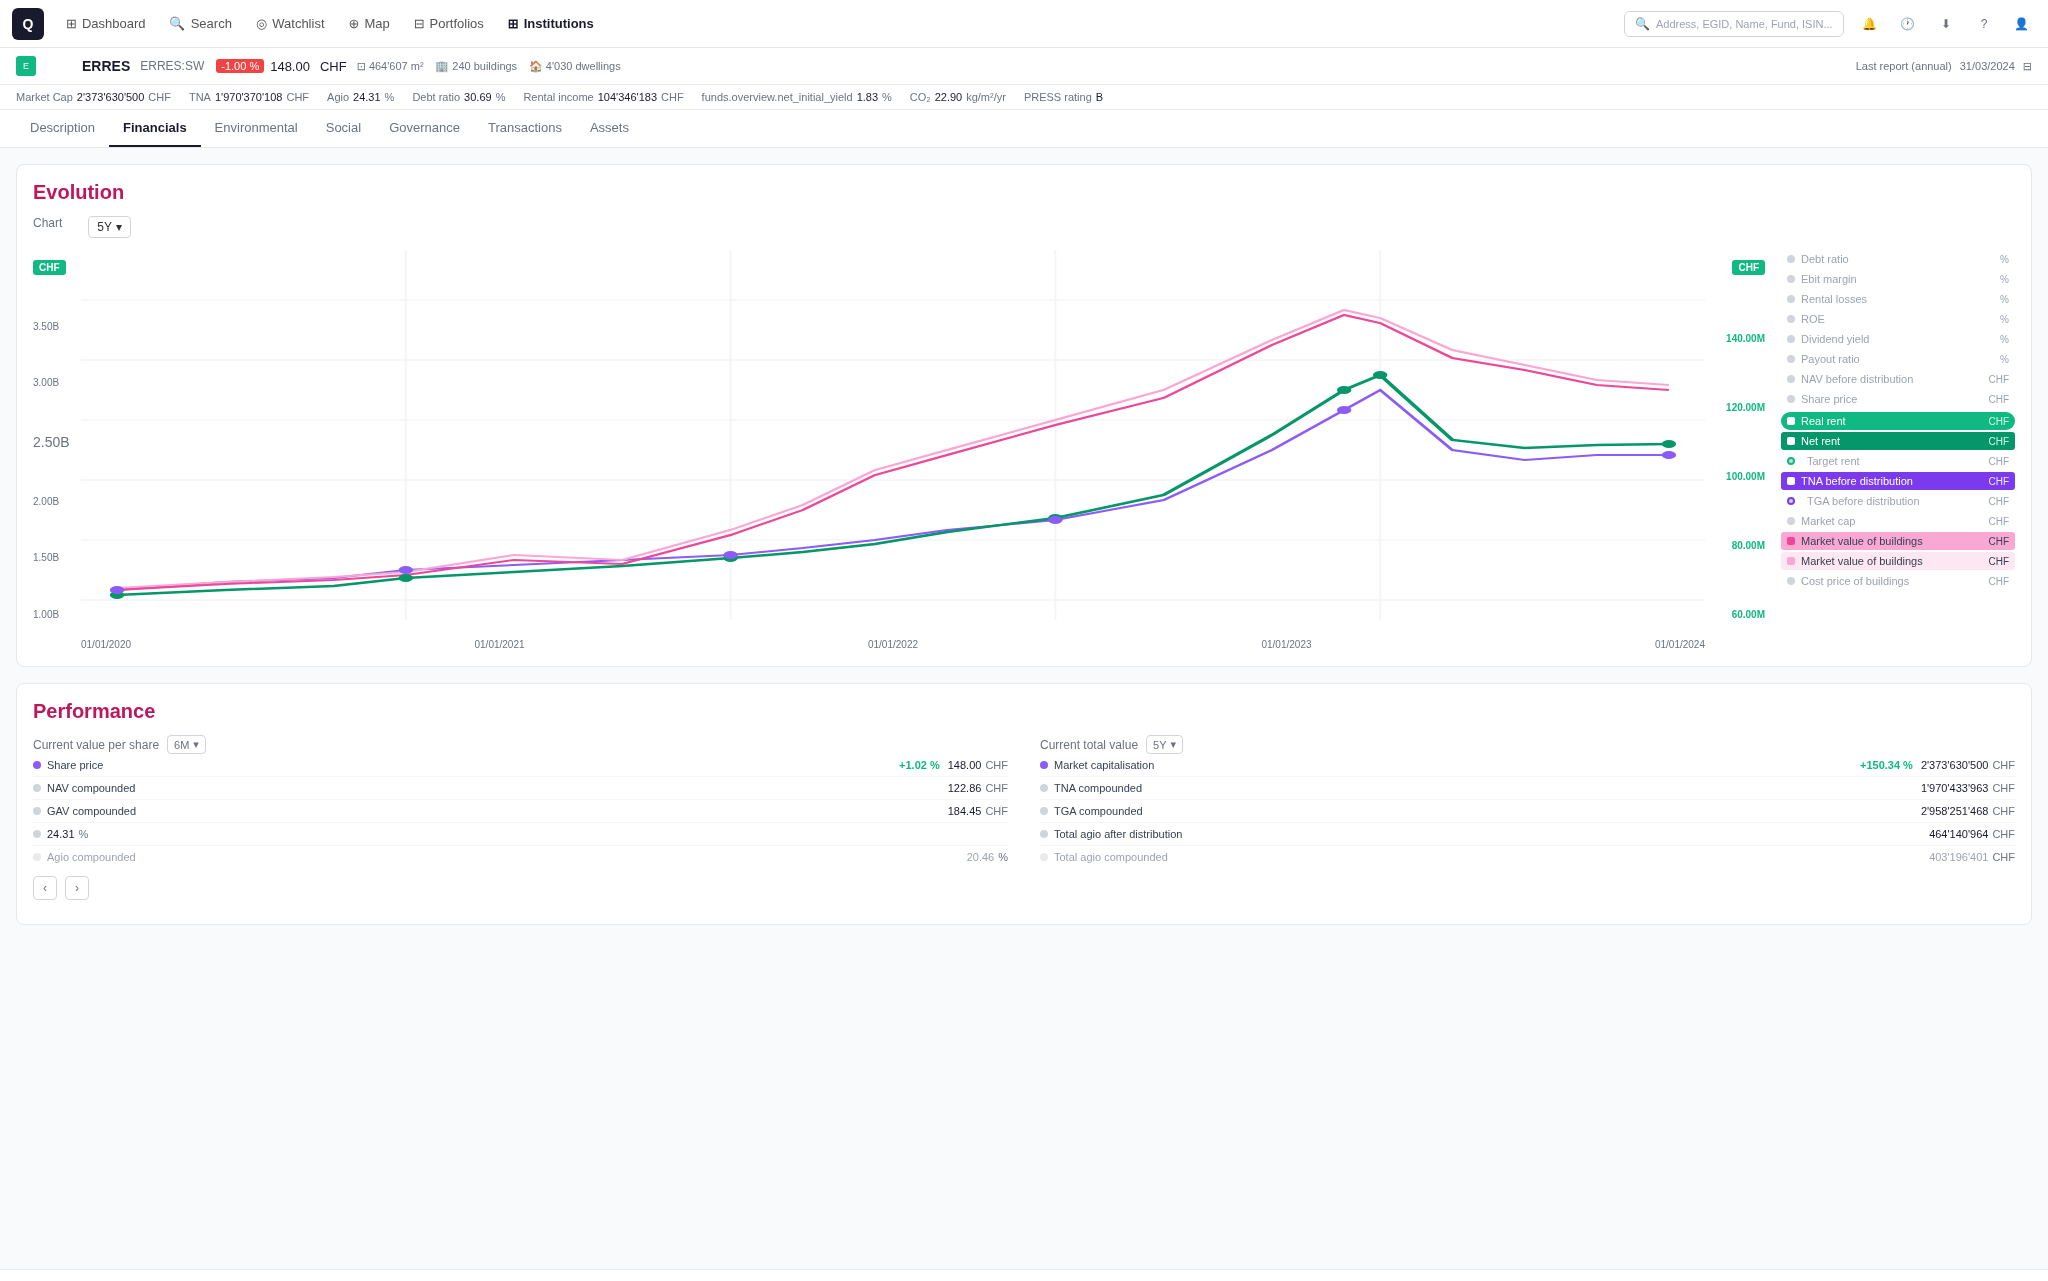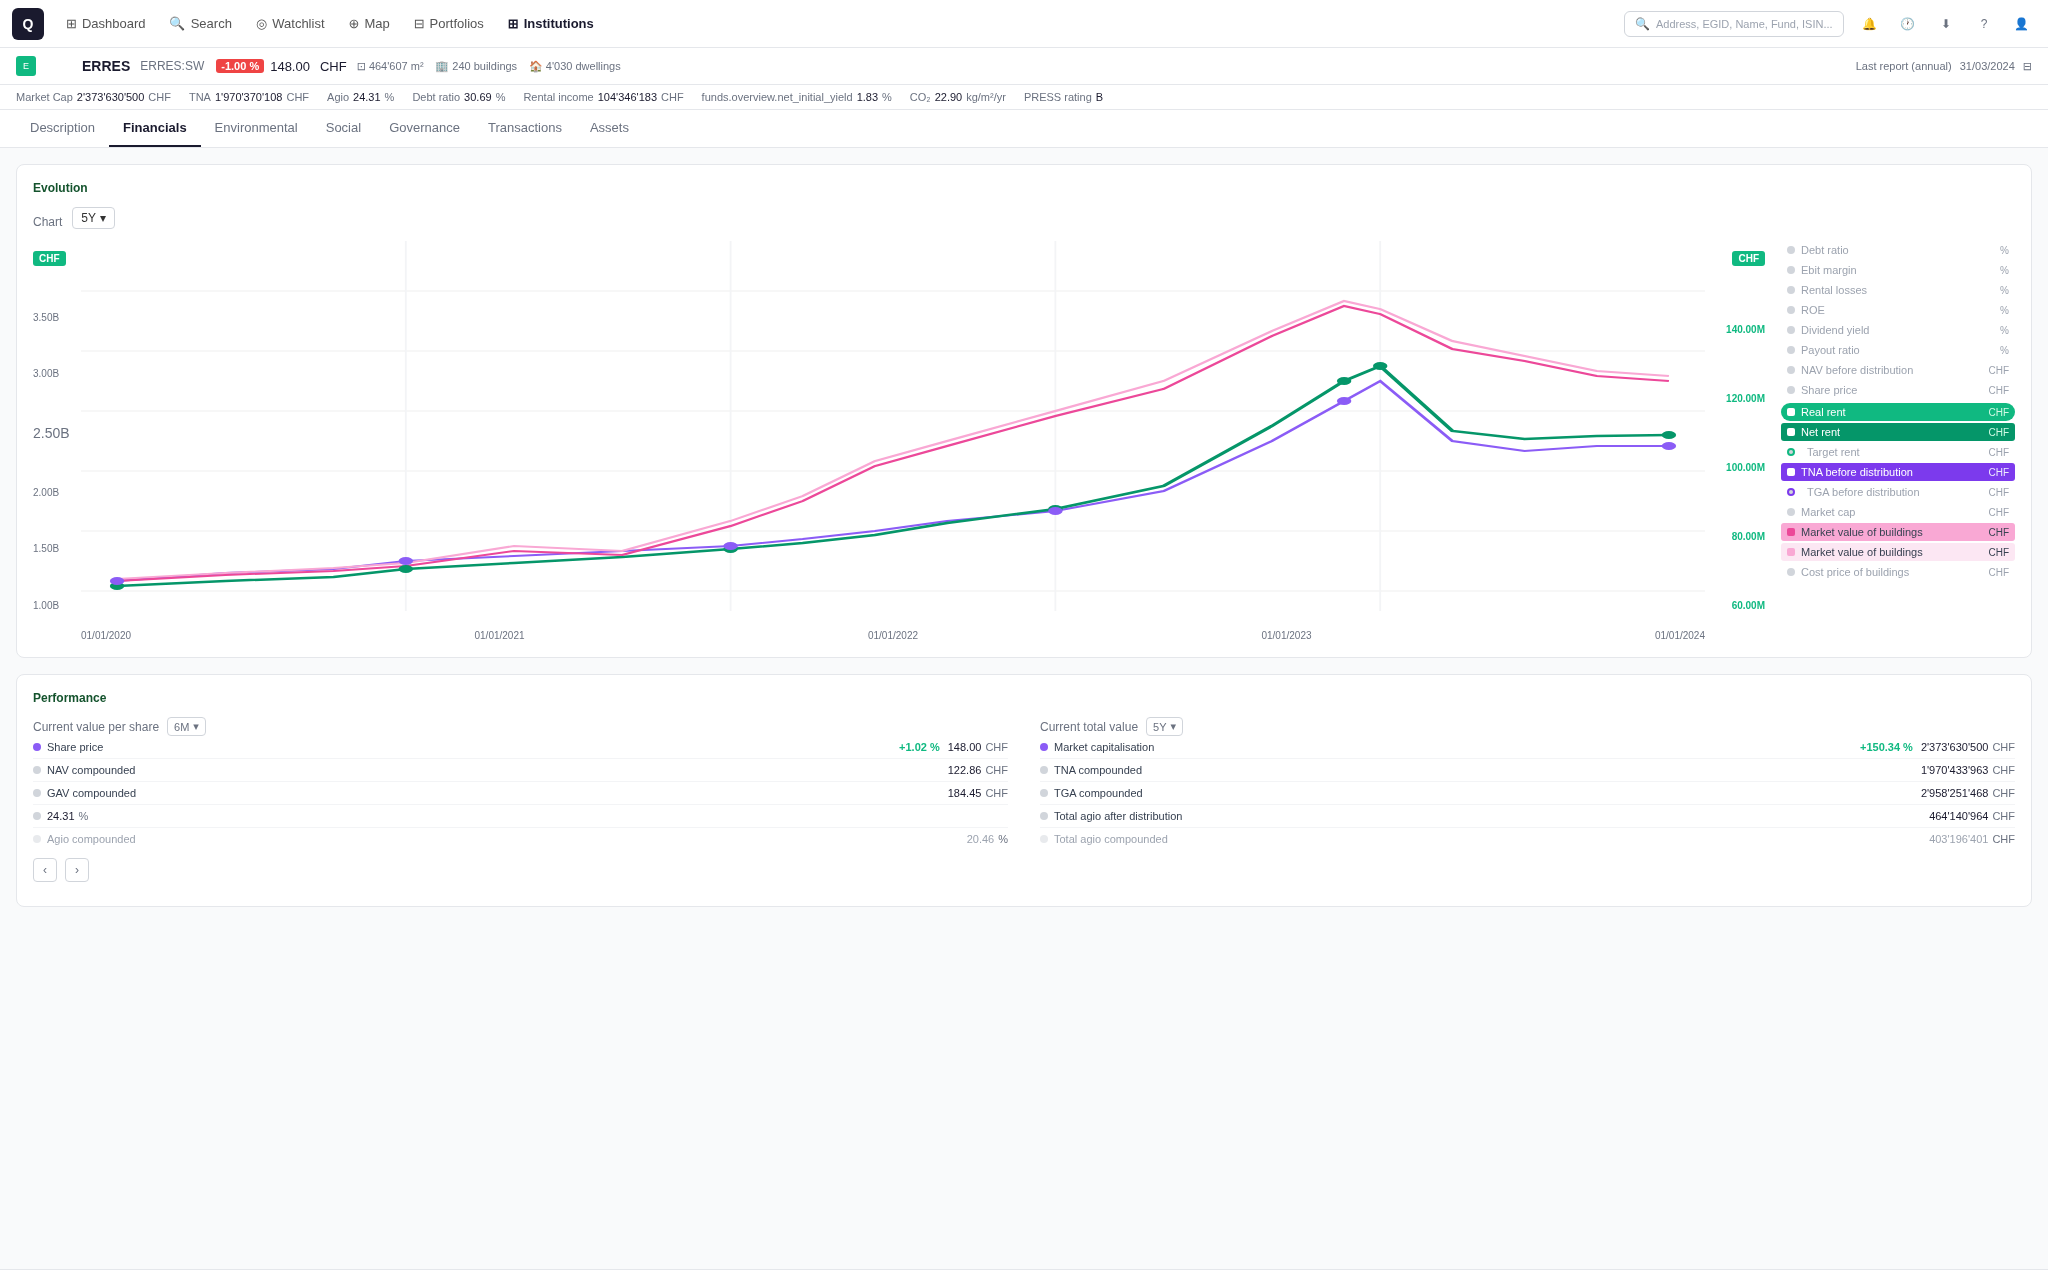--- a/index.html
+++ b/index.html
@@ -12,44 +12,44 @@
     .nav-item.active { color: #1a1a2e; font-weight: 600; }
     .nav-search { margin-left: auto; display: flex; align-items: center; gap: 12px; }
     .search-box { display: flex; align-items: center; gap: 6px; border: 1px solid #d1d5db; border-radius: 6px; padding: 5px 10px; width: 220px; color: #9ca3af; font-size: 12px; }
     .nav-icons { display: flex; gap: 10px; color: #6b7280; }
     .nav-icon { width: 28px; height: 28px; display: flex; align-items: center; justify-content: center; border-radius: 50%; cursor: pointer; }
 
     
     .entity-header { display: flex; align-items: center; padding: 8px 16px; border-bottom: 1px solid #e5e7eb; background: #fff; flex-wrap: wrap; gap: 6px; }
     .entity-name { font-weight: 700; font-size: 14px; color: #1a1a2e; margin-right: 4px; padding-left: 40px; }
     .entity-ticker { color: #6b7280; font-size: 12px; margin-right: 6px; }
-    .change-negative { background: #ef4444; color: #fff; padding: 1px 5px; border-radius: 3px; font-size: 11px; font-weight: 700; }
+    .change-negative { background: #ef4444; color: #fff; padding: 1px 5px; border-radius: 3px; font-size: 11px; font-weight: 400; }
     .entity-price { font-size: 13px; color: #1a1a2e; margin-right: 4px; }
     .entity-meta { display: flex; align-items: center; gap: 12px; font-size: 11px; color: #6b7280; flex-wrap: wrap; }
     .meta-item { display: flex; align-items: center; gap: 3px; }
     .header-right { margin-left: auto; display: flex; align-items: center; gap: 8px; font-size: 11px; color: #6b7280; }
 
     
     .stats-bar { display: flex; align-items: center; padding: 6px 16px; border-bottom: 1px solid #e5e7eb; background: #fff; font-size: 11px; gap: 18px; flex-wrap: wrap; color: #555; }
     .stat { display: flex; gap: 4px; align-items: center; }
     .stat-label { color: #6b7280; }
     .stat-value { color: #1a1a2e; font-weight: 500; }
 
     
     .tab-bar { display: flex; border-bottom: 1px solid #e5e7eb; padding: 0 16px; background: #fff; }
     .tab { padding: 10px 14px; cursor: pointer; color: #6b7280; font-size: 13px; border-bottom: 2px solid transparent; }
     .tab.active { color: #1a1a2e; border-bottom-color: #1a1a2e; font-weight: 600; }
 
     
     .main { padding: 16px; background: #f9fafb; min-height: calc(100vh - 160px); }
-    .section-title { font-size: 12px; font-weight: 600; color: #14532d; margin-bottom: 12px; }
+    .section-title { font-size: 20px; font-weight: 600; color: #be185d; margin-bottom: 12px; }
 
     
     .chart-section { background: #fff; border: 1px solid #e5e7eb; border-radius: 8px; padding: 16px; margin-bottom: 16px; }
-    .chart-controls { display: flex; align-items: flex-end; gap: 10px; margin-bottom: 12px; }
+    .chart-controls { display: flex; align-items: flex-start; gap: 26px; margin-bottom: 12px; }
     .chart-label { font-size: 12px; color: #6b7280; }
     .time-select { display: flex; align-items: center; gap: 4px; border: 1px solid #d1d5db; border-radius: 4px; padding: 3px 8px; font-size: 12px; cursor: pointer; }
     .chf-badge { background: #10b981; color: #fff; padding: 2px 6px; border-radius: 3px; font-size: 11px; font-weight: 600; }
     .chart-wrapper { display: flex; gap: 0; }
     .chart-area { flex: 1; position: relative; height: 400px; }
     .chart-legend { width: 250px; padding-left: 16px; overflow-y: auto; }
 
     
     .legend-item { display: flex; align-items: center; justify-content: space-between; padding: 3px 6px; border-radius: 3px; margin-bottom: 2px; font-size: 11px; }
     .legend-item.inactive { color: #9ca3af; }

